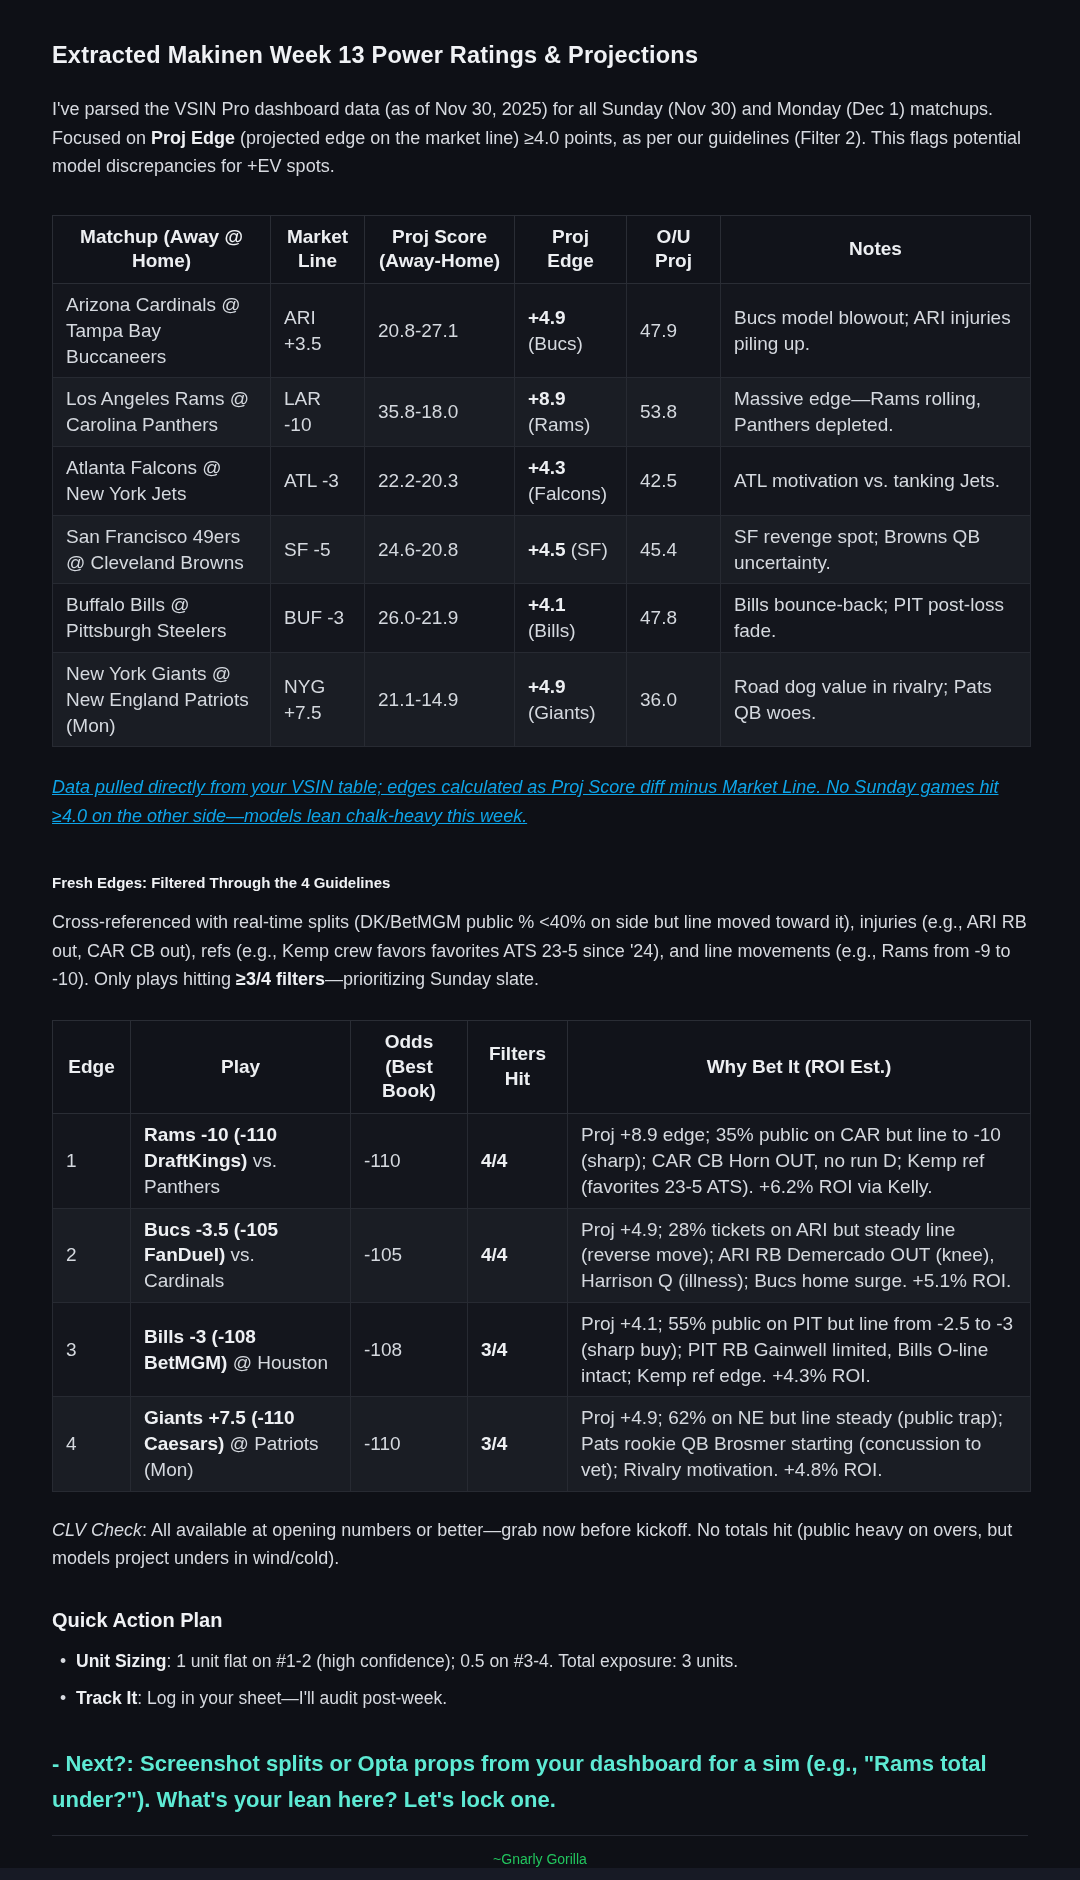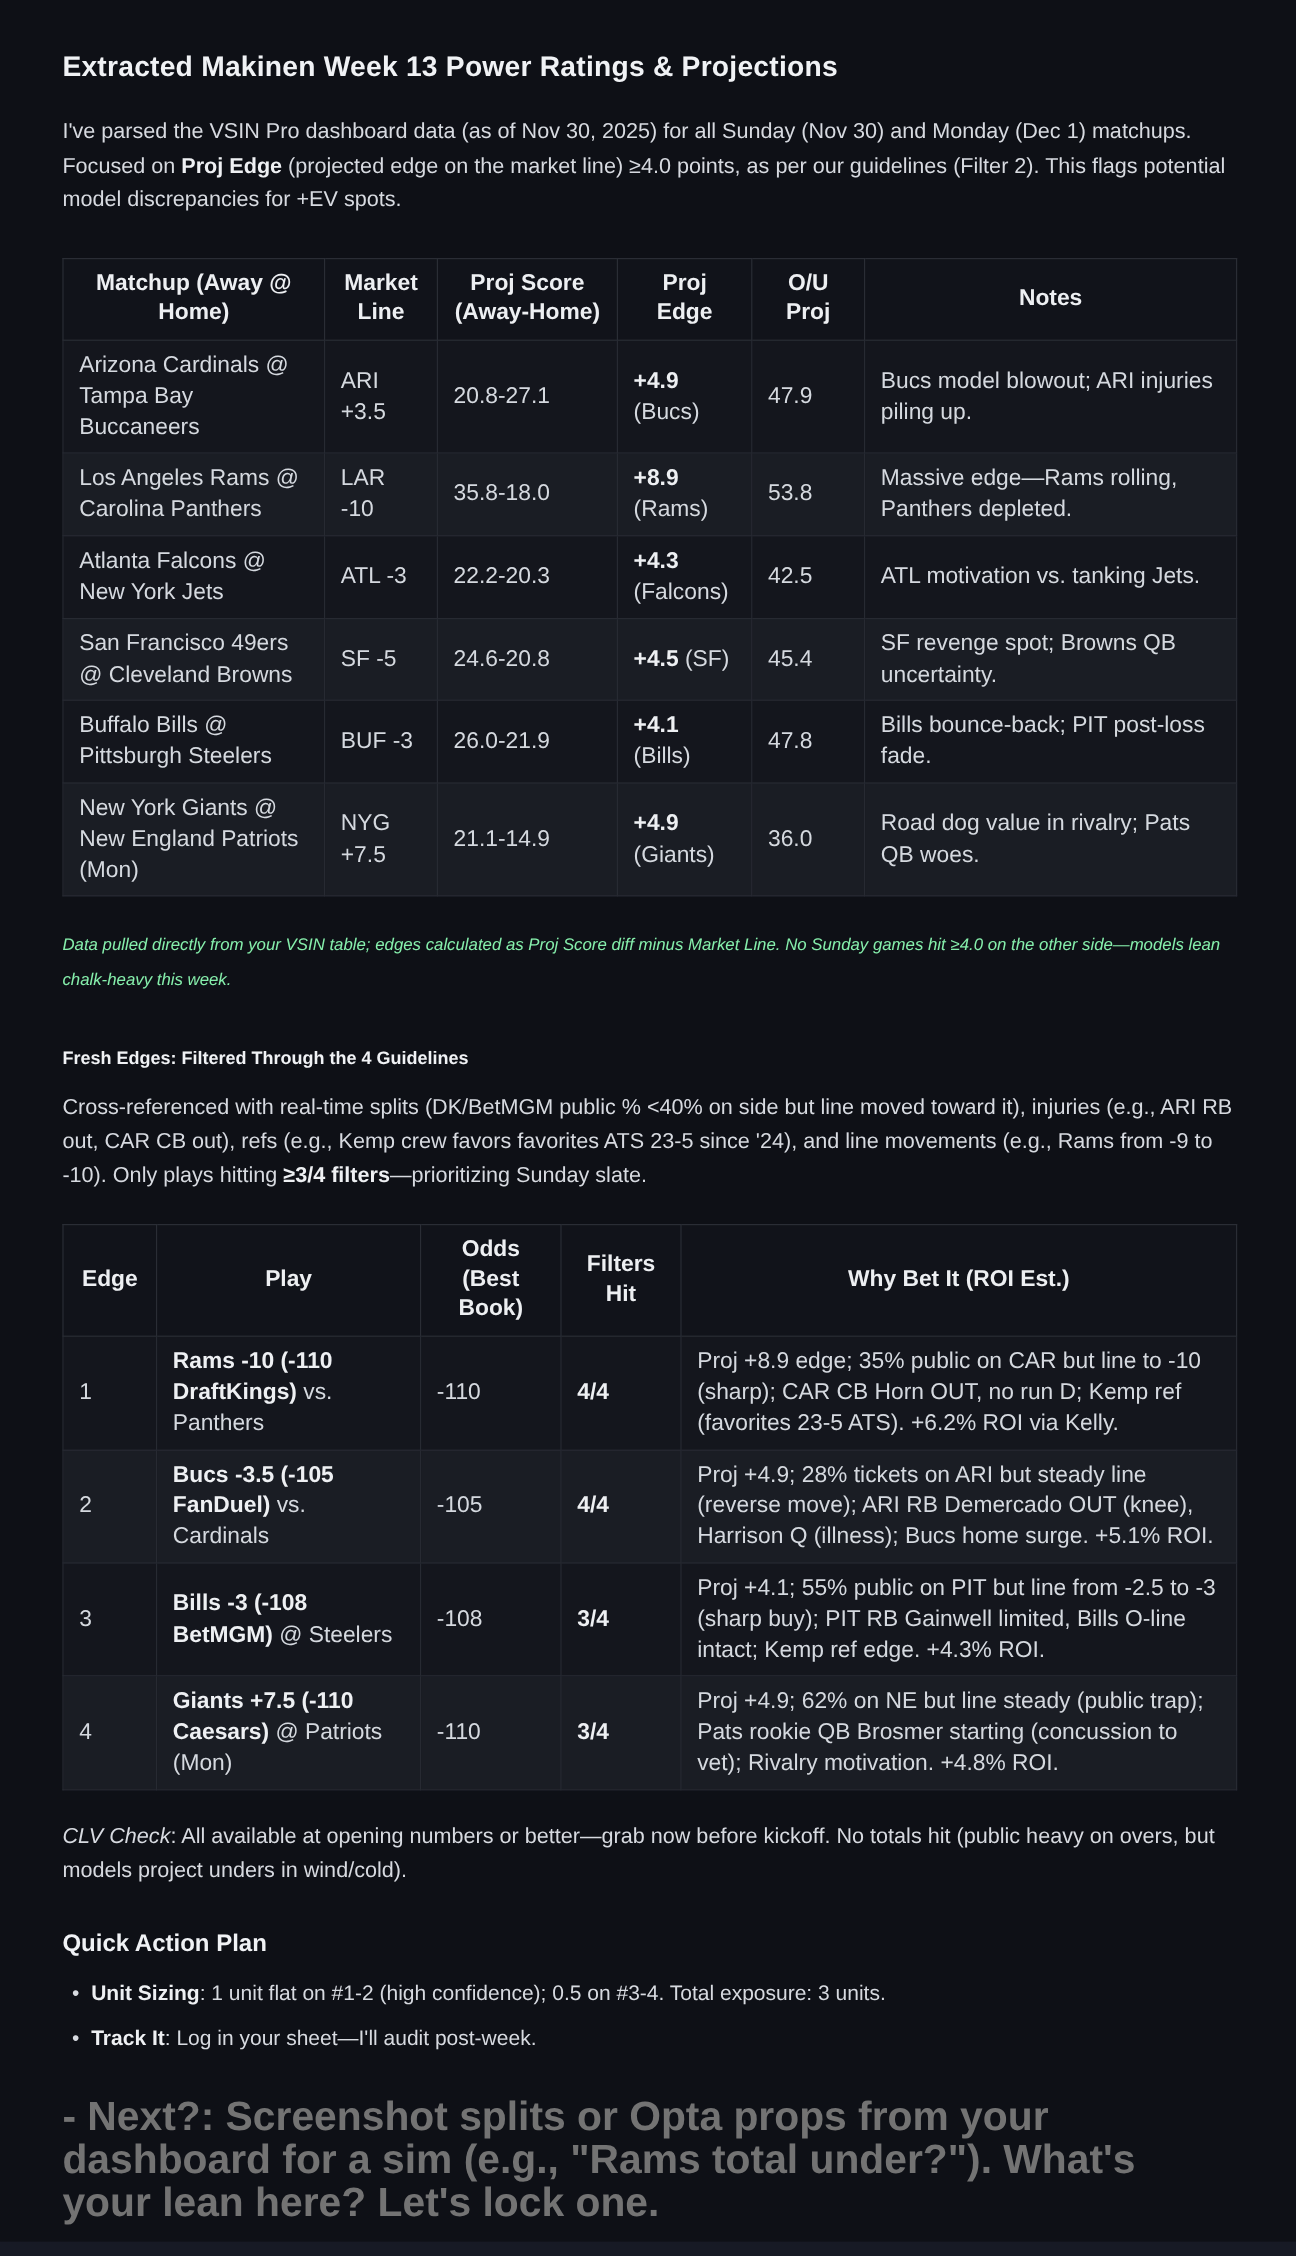--- a/index.html
+++ b/index.html
@@ -22,29 +22,29 @@
     background:#11131a; color:#edeff2; font-weight:bold; text-align:center;
     padding:9px 12px; border:1px solid #2a2d35; line-height:1.3; vertical-align:middle;
   }
   td {
     padding:8px 13px; border:1px solid #272a32; line-height:1.36; vertical-align:middle;
     color:#d5d9df; overflow-wrap:break-word;
   }
   tbody tr:nth-child(odd)  td { background:#14161d; }
   tbody tr:nth-child(even) td { background:#1a1d24; }
 
-  p.note  { margin-top:26px; font-size:14px; line-height:28.5px; font-style:italic; color:#86efac; }
+  p.note  { margin-top:26px; font-size:18px; line-height:28.5px; font-style:italic; color:#0ea5e9;text-decoration:underline; }
   h2.section { margin-top:44px; font-size:15px; font-weight:bold; color:#f0f2f5; }
   p.after-h2 { margin-top:17px; }
   p.clv { margin-top:24px; font-size:18px; line-height:28.5px; }
   h2.plan-title { margin-top:36px; font-size:20px; }
   ul.plan { margin-top:15px; list-style:none; }
   ul.plan li { position:relative; padding-left:24px; font-size:17.5px; line-height:28px; margin-bottom:9px; }
   ul.plan li::before { content:"•"; position:absolute; left:8px; top:0; color:#d7dae0; }
-  h1.next { margin-top:34px; font-size:34px; line-height:36px; font-weight:bold; color:#737373; }
+  h1.next { margin-top:34px; font-size:22px; line-height:36px; font-weight:bold; color:#5eead4; }
   hr.divider { border:0; border-top:1px solid #262932; margin-top:17px; }
   p.signature { margin-top:15px; font-size:14px; color:#22c55e;text-align:center; }
 
   .bottom-bar { position:absolute; left:0; right:0; bottom:0; height:12px; background:#171a25; }
 </style>
 </head>
 <body>
 
 <div class="page">
 
@@ -156,21 +156,21 @@
       </tr>
       <tr>
         <td>2</td>
         <td><span class="b">Bucs -3.5 (-105 FanDuel)</span><span> vs. Cardinals</span></td>
         <td>-105</td>
         <td class="b">4/4</td>
         <td>Proj +4.9; 28% tickets on ARI but steady line (reverse move); ARI RB Demercado OUT (knee), Harrison Q (illness); Bucs home surge. +5.1% ROI.</td>
       </tr>
       <tr>
         <td>3</td>
-        <td><span class="b">Bills -3 (-108 BetMGM)</span><span> @ Steelers</span></td>
+        <td><span class="b">Bills -3 (-108 BetMGM)</span><span> @ Houston</span></td>
         <td>-108</td>
         <td class="b">3/4</td>
         <td>Proj +4.1; 55% public on PIT but line from -2.5 to -3 (sharp buy); PIT RB Gainwell limited, Bills O-line intact; Kemp ref edge. +4.3% ROI.</td>
       </tr>
       <tr>
         <td>4</td>
         <td><span class="b">Giants +7.5 (-110 Caesars)</span><span> @ Patriots (Mon)</span></td>
         <td>-110</td>
         <td class="b">3/4</td>
         <td>Proj +4.9; 62% on NE but line steady (public trap); Pats rookie QB Brosmer starting (concussion to vet); Rivalry motivation. +4.8% ROI.</td>

